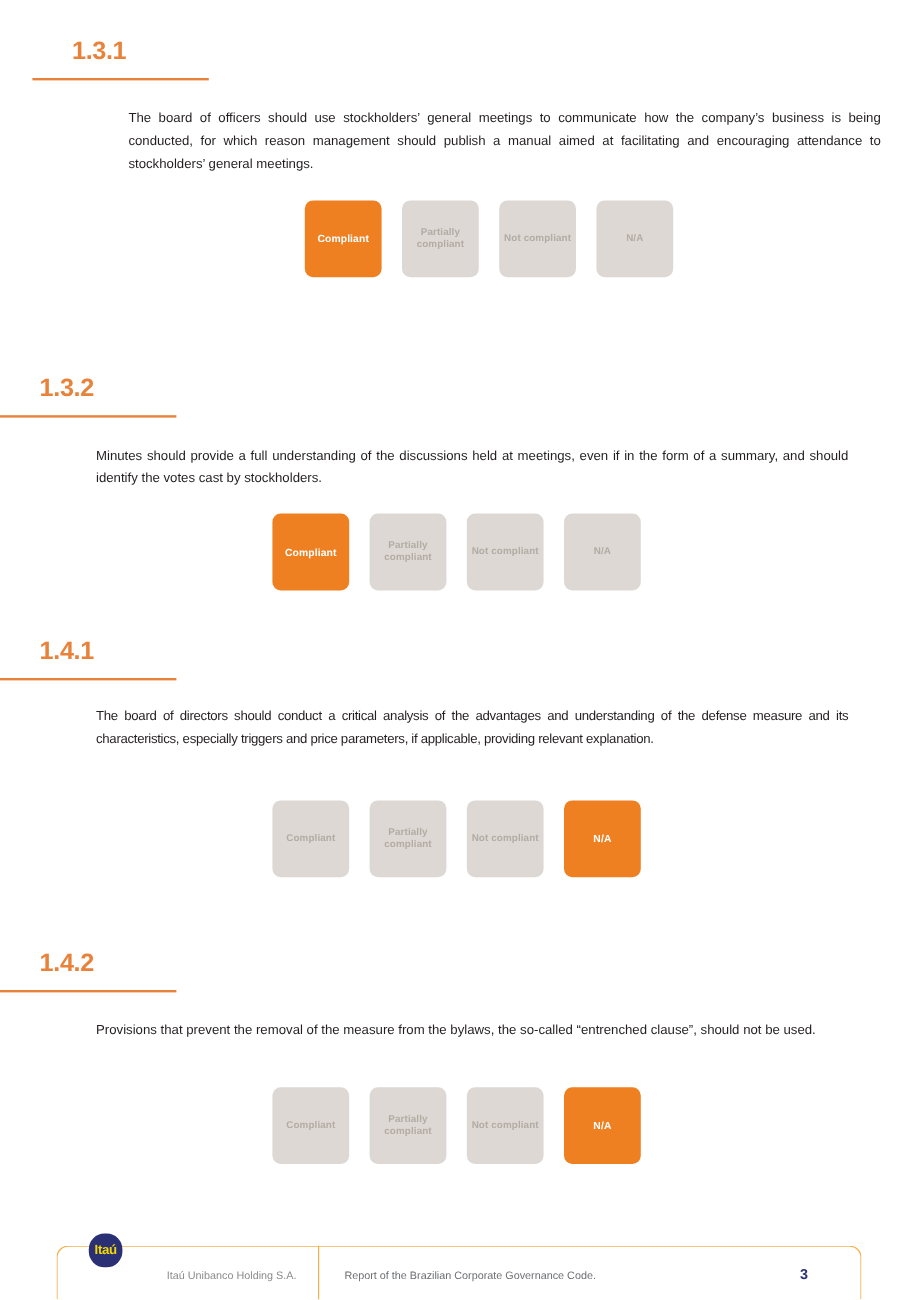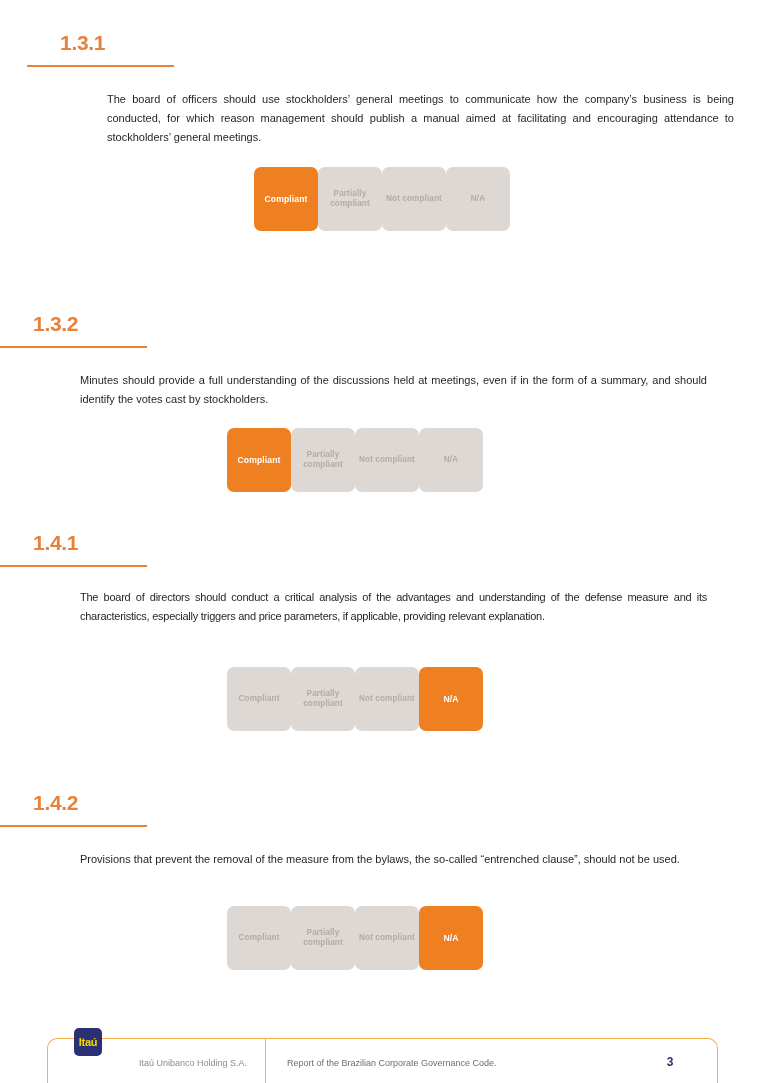--- a/index.html
+++ b/index.html
@@ -65,20 +65,21 @@
   }
   .sec-body.tight {
     letter-spacing: -0.25px;
   }
 
   
   .options {
     position: absolute;
     left: 227px;
     display: flex;
+    gap: 17px;
   }
   .opt {
     width: 64px;
     height: 64px;
     border-radius: 7px;
     background: #ddd8d3;
     display: flex;
     align-items: center;
     justify-content: center;
     text-align: center;
@@ -108,21 +109,21 @@
     border-top-left-radius: 10px;
     border-top-right-radius: 10px;
     box-sizing: border-box;
   }
   .footer-logo {
     position: absolute;
     left: 74px;
     top: 1028px;
     width: 28px;
     height: 28px;
-    border-radius: 5px;
+    border-radius: 13px;
     background: #2b3074;
     display: flex;
     align-items: center;
     justify-content: center;
     color: #f5d800;
     font-size: 11px;
     font-weight: bold;
     font-family: "Liberation Sans", sans-serif;
     letter-spacing: -0.3px;
   }

